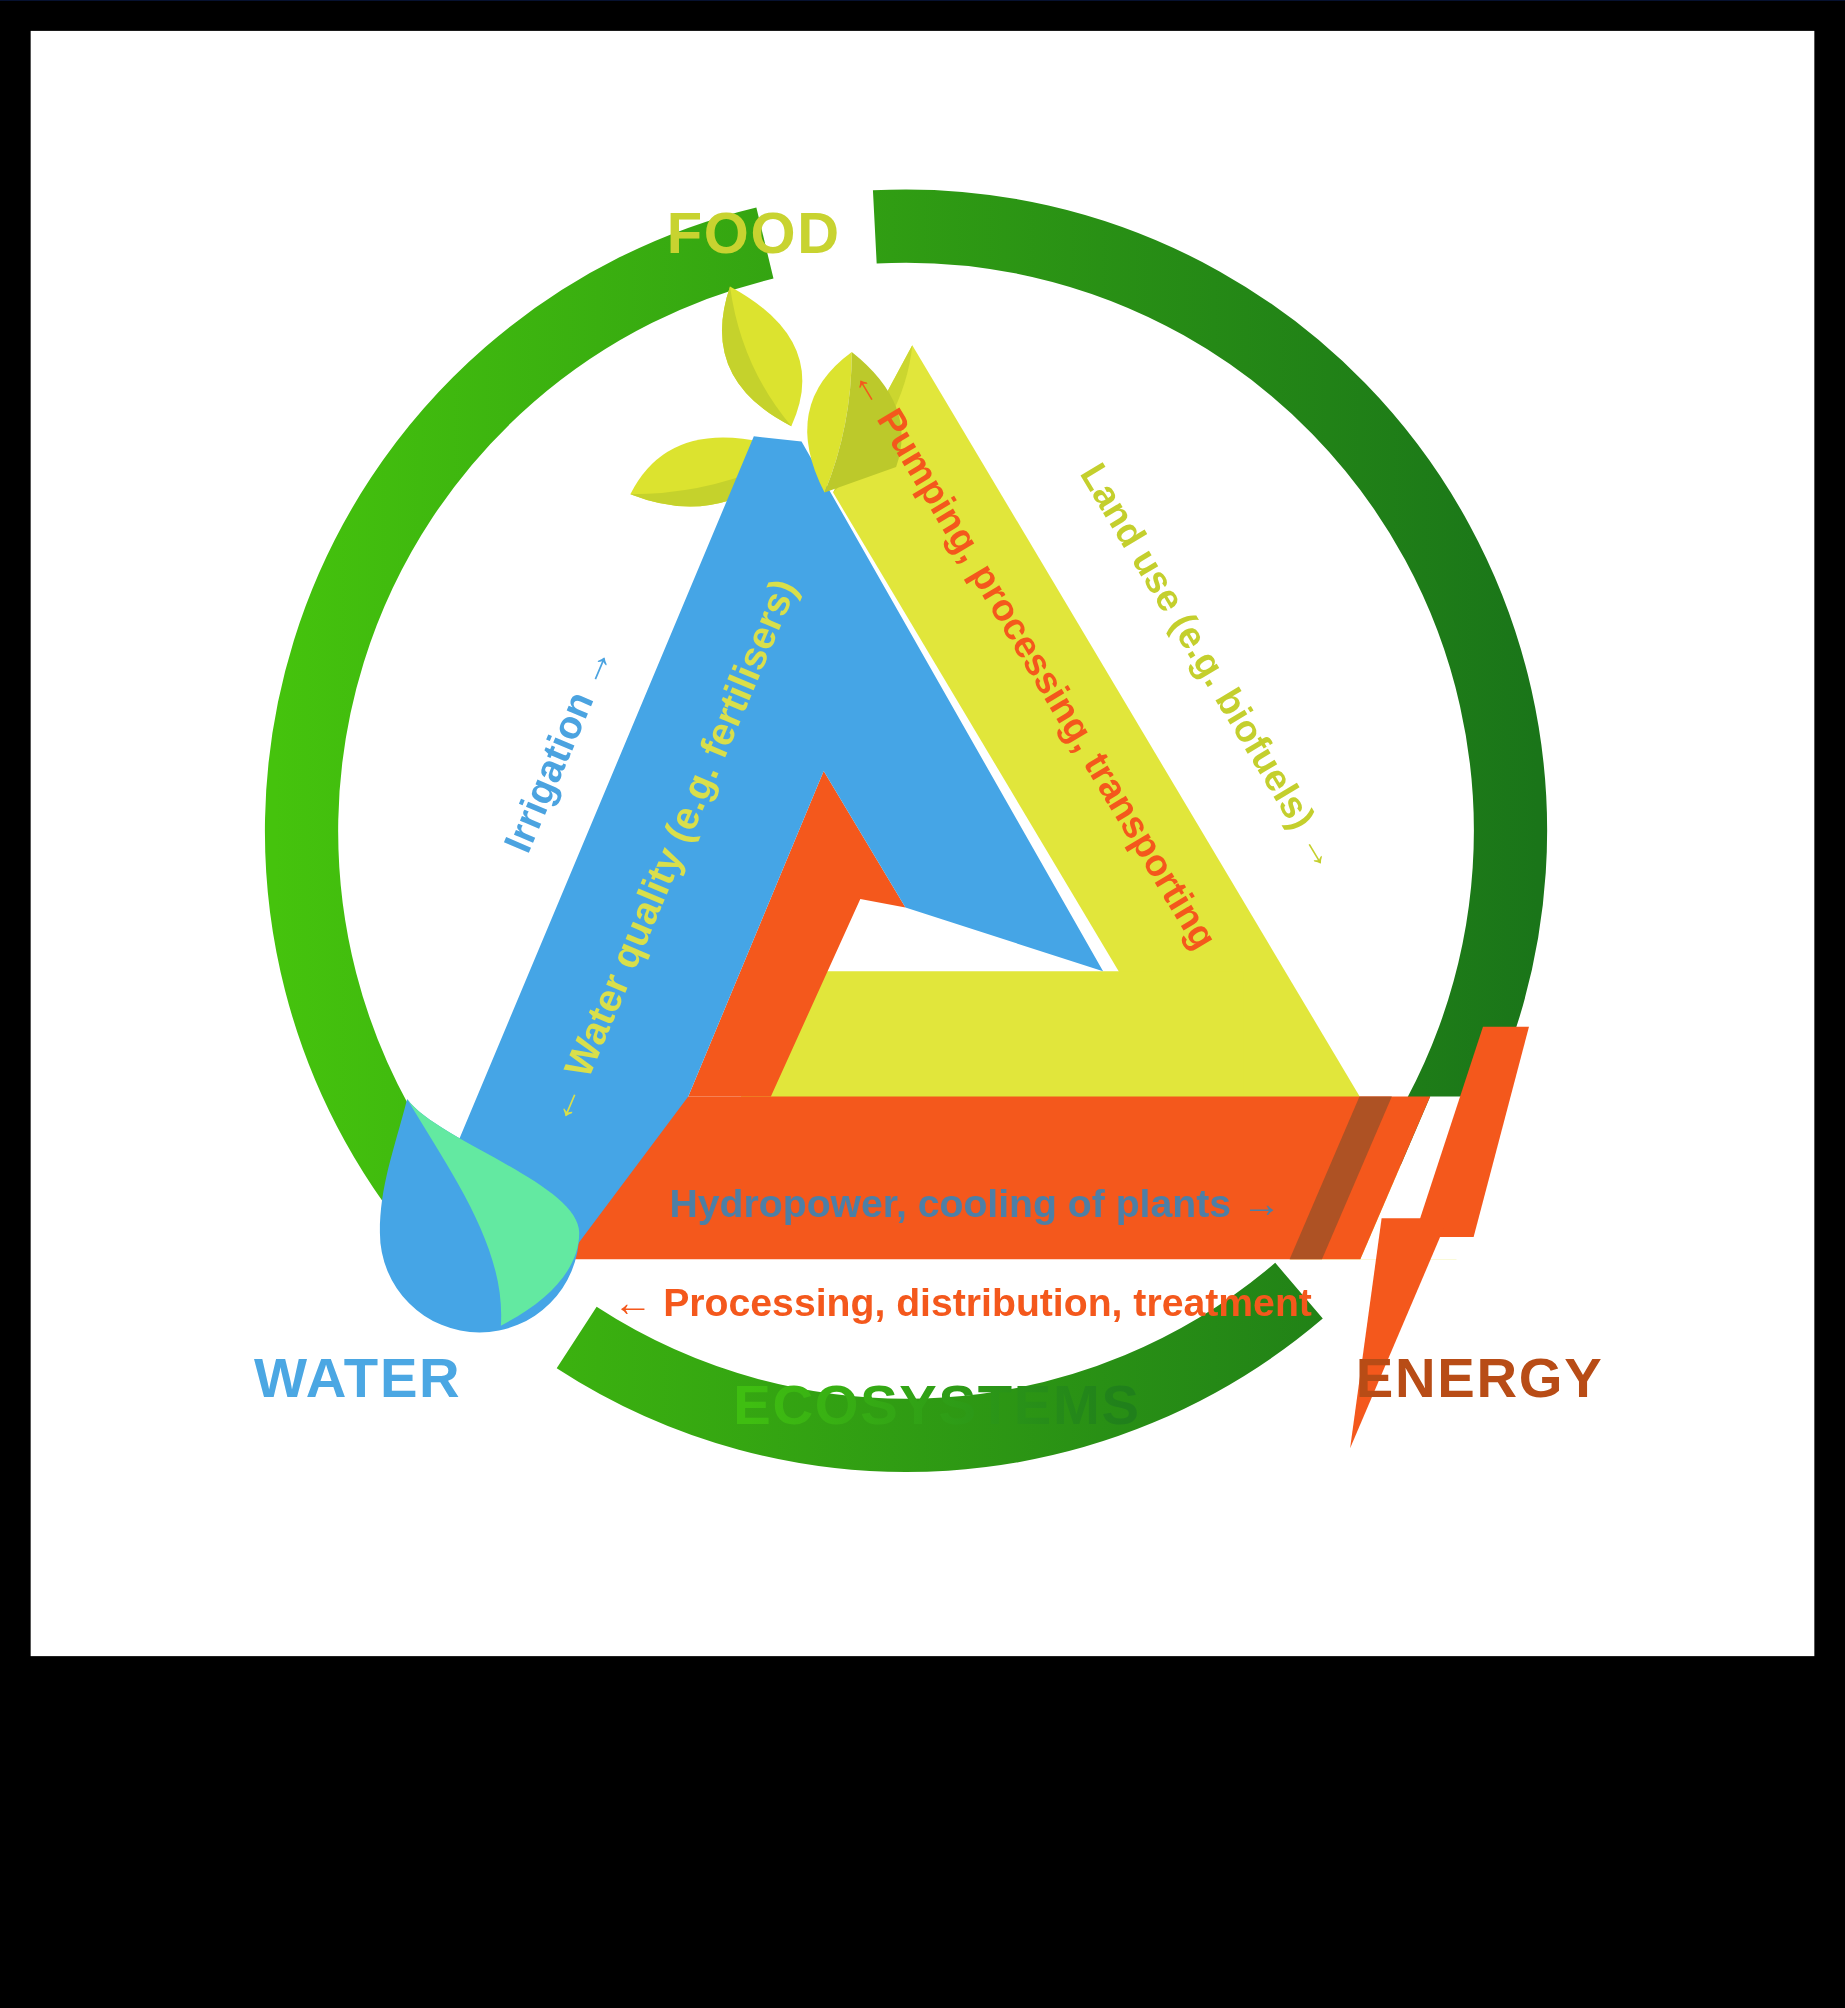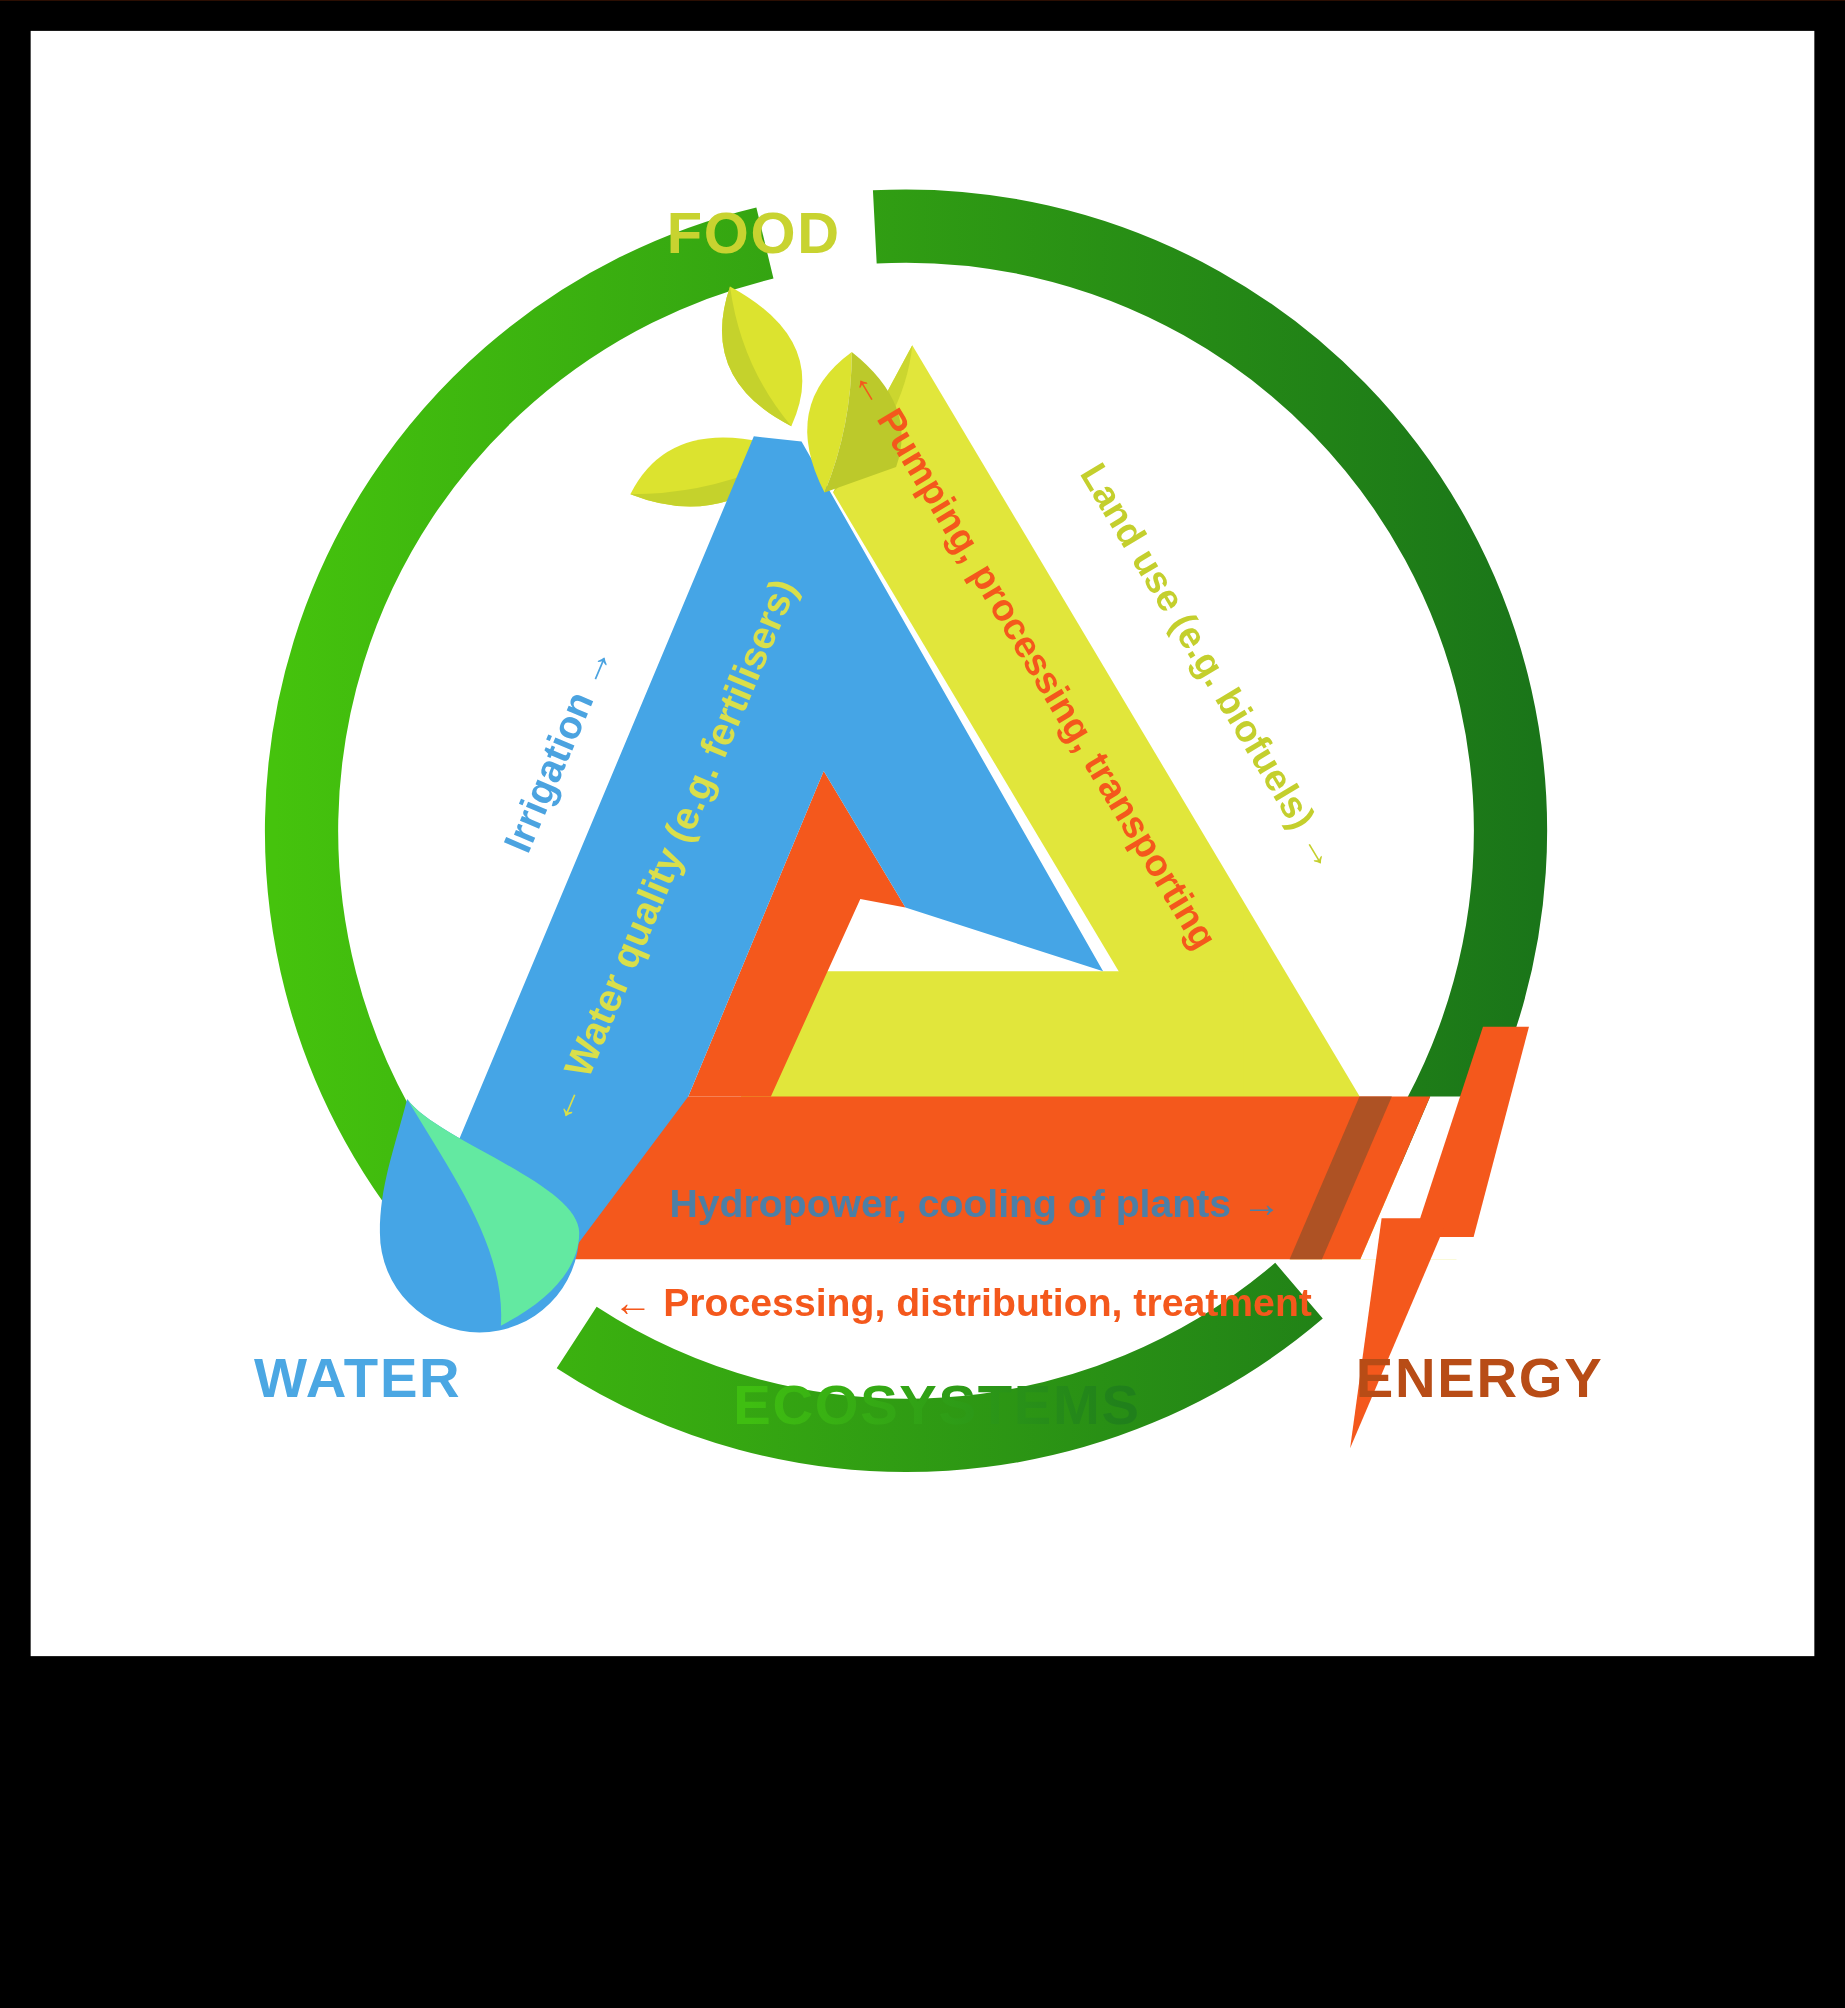--- a/index.html
+++ b/index.html
@@ -1,16 +1,16 @@
 <!DOCTYPE html>
 <html style="font-size:13.6px"><head>
 <meta charset="utf-8">
 <style>
   html,body{margin:0;padding:0;background:#000;}
-  .stage{width:1845px;height:2009px;position:relative;background:#c2410c;}
+  .stage{width:1845px;height:2009px;position:relative;background:#1d4ed8;}
   svg{display:block;}
   text{font-family:"Liberation Sans","DejaVu Sans",sans-serif;font-weight:bold;}
   .corner-label{letter-spacing:2px;}
 </style>
 </head>
 <body>
 
 <div class="stage">
 <svg width="1845" height="2009" viewBox="0 0 2166 2358">
 

